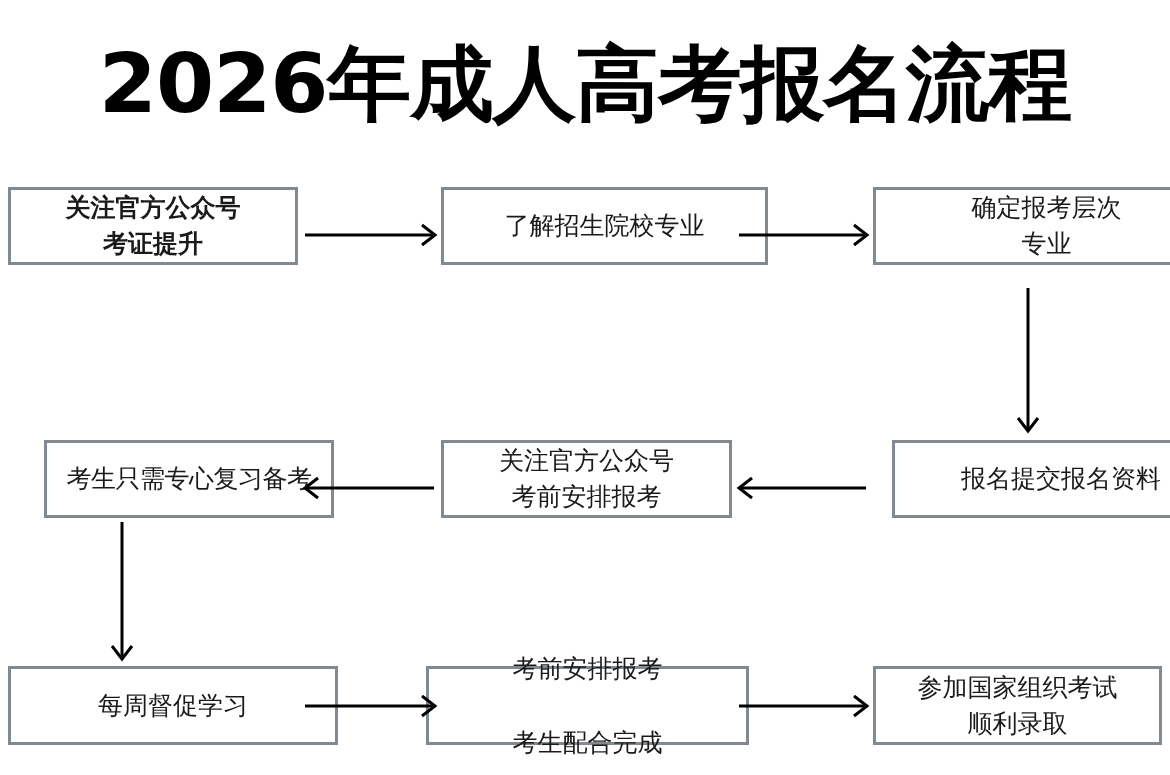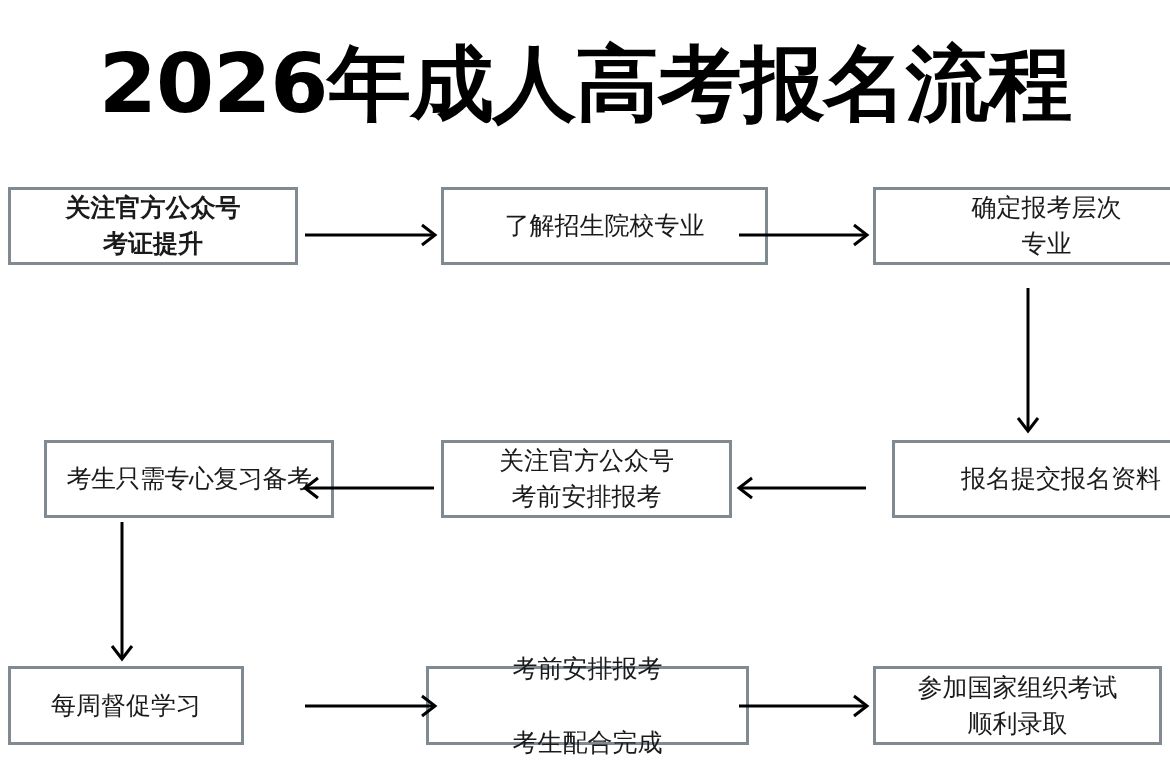--- a/index.html
+++ b/index.html
@@ -63,21 +63,21 @@
 
   
   #box-1 { left: 8px;   top: 187px; width: 290px; height: 78px; font-weight: bold; }
   #box-2 { left: 441px; top: 187px; width: 327px; height: 78px; }
   #box-3 { left: 873px; top: 187px; width: 347px; height: 78px; }
   
   #box-4 { left: 8px;   top: 440px; width: 290px; height: 78px; }
   #box-5 { left: 441px; top: 440px; width: 291px; height: 78px; }
   #box-6 { left: 892px; top: 440px; width: 338px; height: 78px; }
   
-  #box-7 { left: 8px;   top: 666px; width: 236px; height: 79px; }
+  #box-7 { left: 8px;   top: 666px; width: 330px; height: 79px; }
   #box-8 { left: 426px; top: 666px; width: 323px; height: 79px; gap: 38px; }
   #box-9 { left: 873px; top: 666px; width: 289px; height: 79px; justify-content: center; }
 
   
   #connectors {
     position: absolute;
     left: 0;
     top: 0;
     width: 1170px;
     height: 775px;

